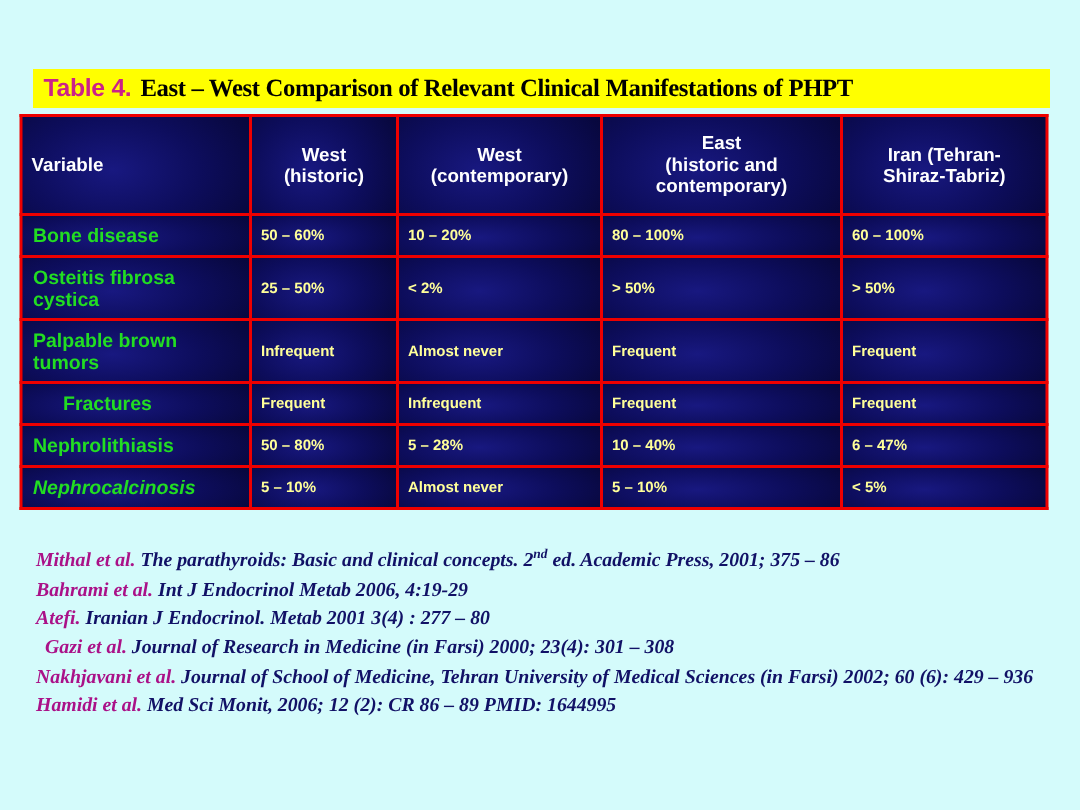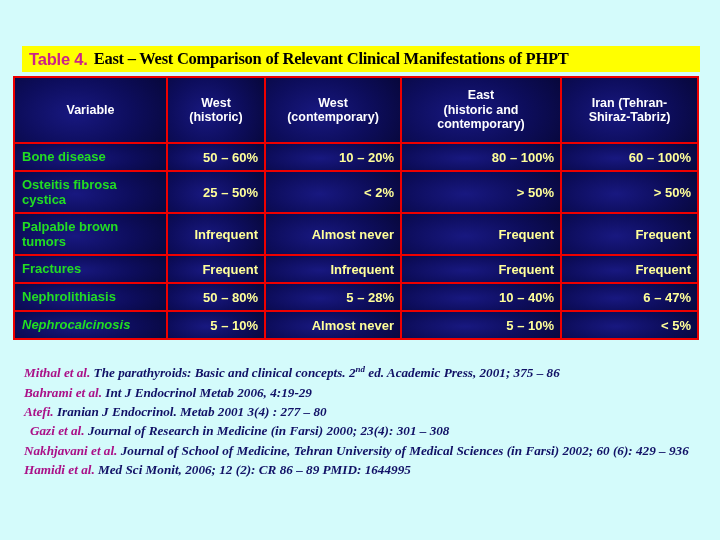--- a/index.html
+++ b/index.html
@@ -64,35 +64,35 @@
   }
   #data-table thead th {
     color: #ffffff;
     font-weight: bold;
     font-size: 12.5px;
     line-height: 1.16;
     text-align: center;
     height: 66px;
   }
   #data-table thead th.var-head {
-    text-align: center;
+    text-align: left;
   }
   #data-table tbody td.rowlabel {
     color: #22dd22;
     font-weight: bold;
     font-size: 13px;
     text-align: left;
     line-height: 1.16;
     padding-left: 7px;
   }
   #data-table tbody td.val {
     color: #ffff99;
     font-weight: bold;
-    font-size: 13px;
-    text-align: right;
+    font-size: 10px;
+    text-align: left;
   }
   #data-table tbody tr.r-normal td { height: 28px; }
   #data-table tbody tr.r-tall td { height: 42px; }
 
   
   col.c0 { width: 153px; }
   col.c1 { width: 98px; }
   col.c2 { width: 136px; }
   col.c3 { width: 160px; }
   col.c4 { width: 137px; }
@@ -187,21 +187,21 @@
           <span style="display: block;">Palpable brown</span>
           <span style="display: block;">tumors</span>
         </td>
         <td class="val">Infrequent</td>
         <td class="val">Almost never</td>
         <td class="val">Frequent</td>
         <td class="val">Frequent</td>
       </tr>
       <tr class="r-normal">
         <td class="rowlabel">
-          <span style="display: block;">Fractures</span>
+          <span style="display: block; margin-left: 20px;">Fractures</span>
         </td>
         <td class="val">Frequent</td>
         <td class="val">Infrequent</td>
         <td class="val">Frequent</td>
         <td class="val">Frequent</td>
       </tr>
       <tr class="r-normal">
         <td class="rowlabel">
           <span style="display: block;">Nephrolithiasis</span>
         </td>

